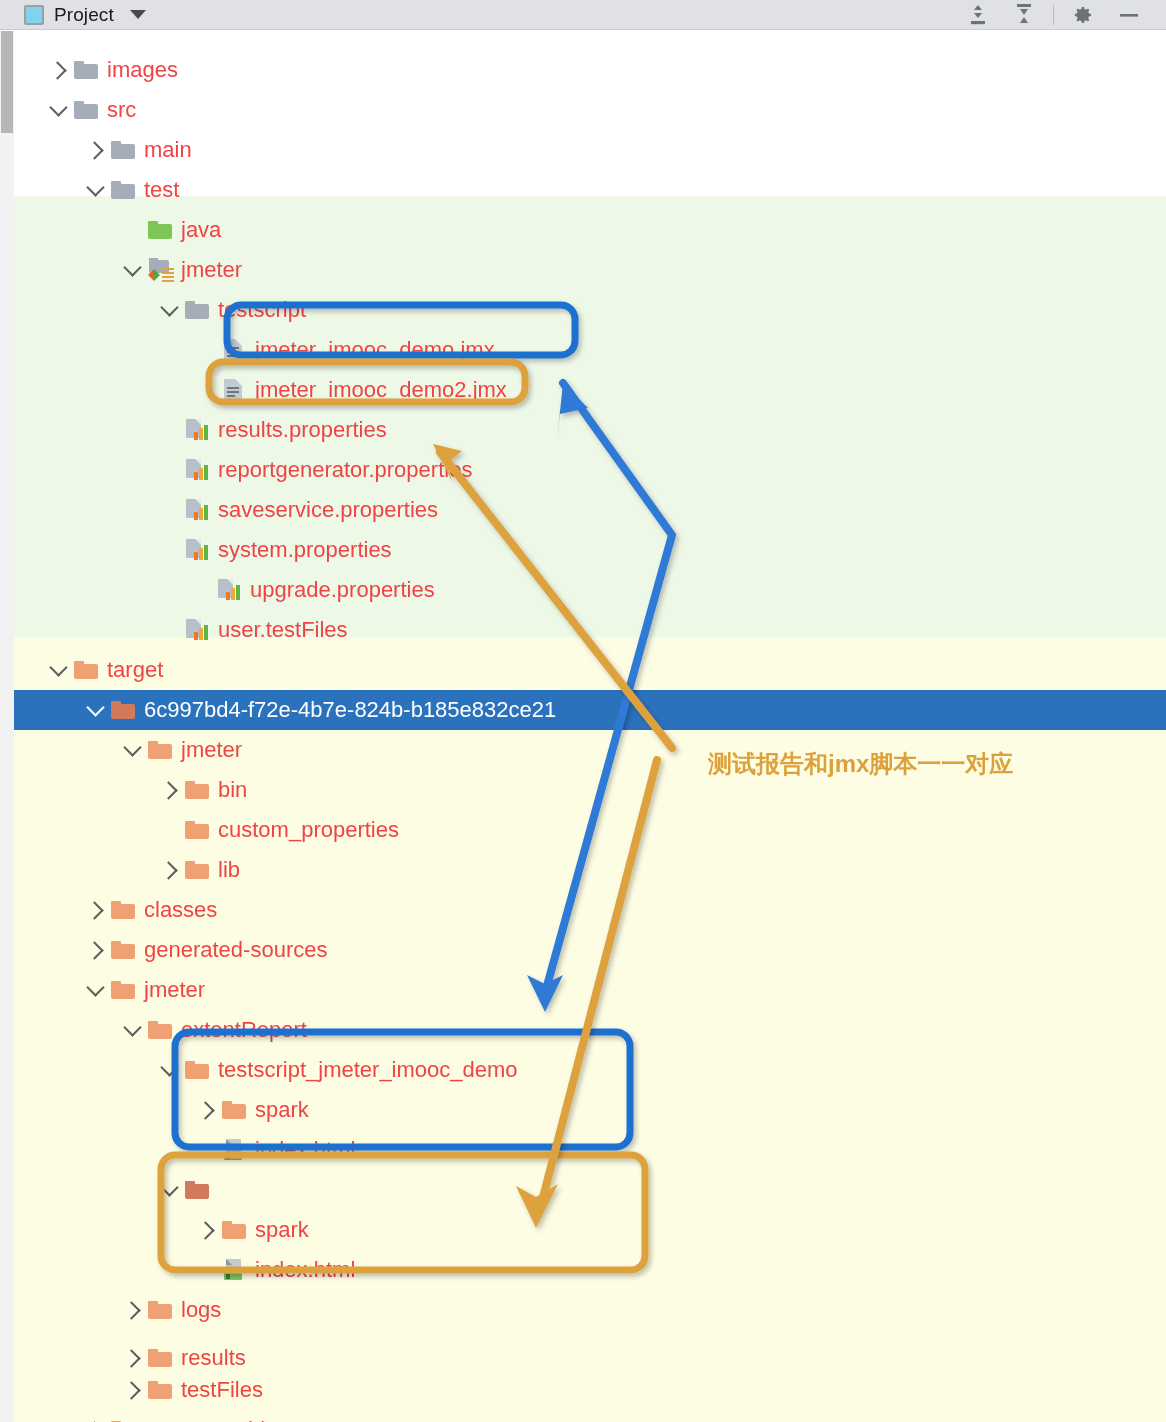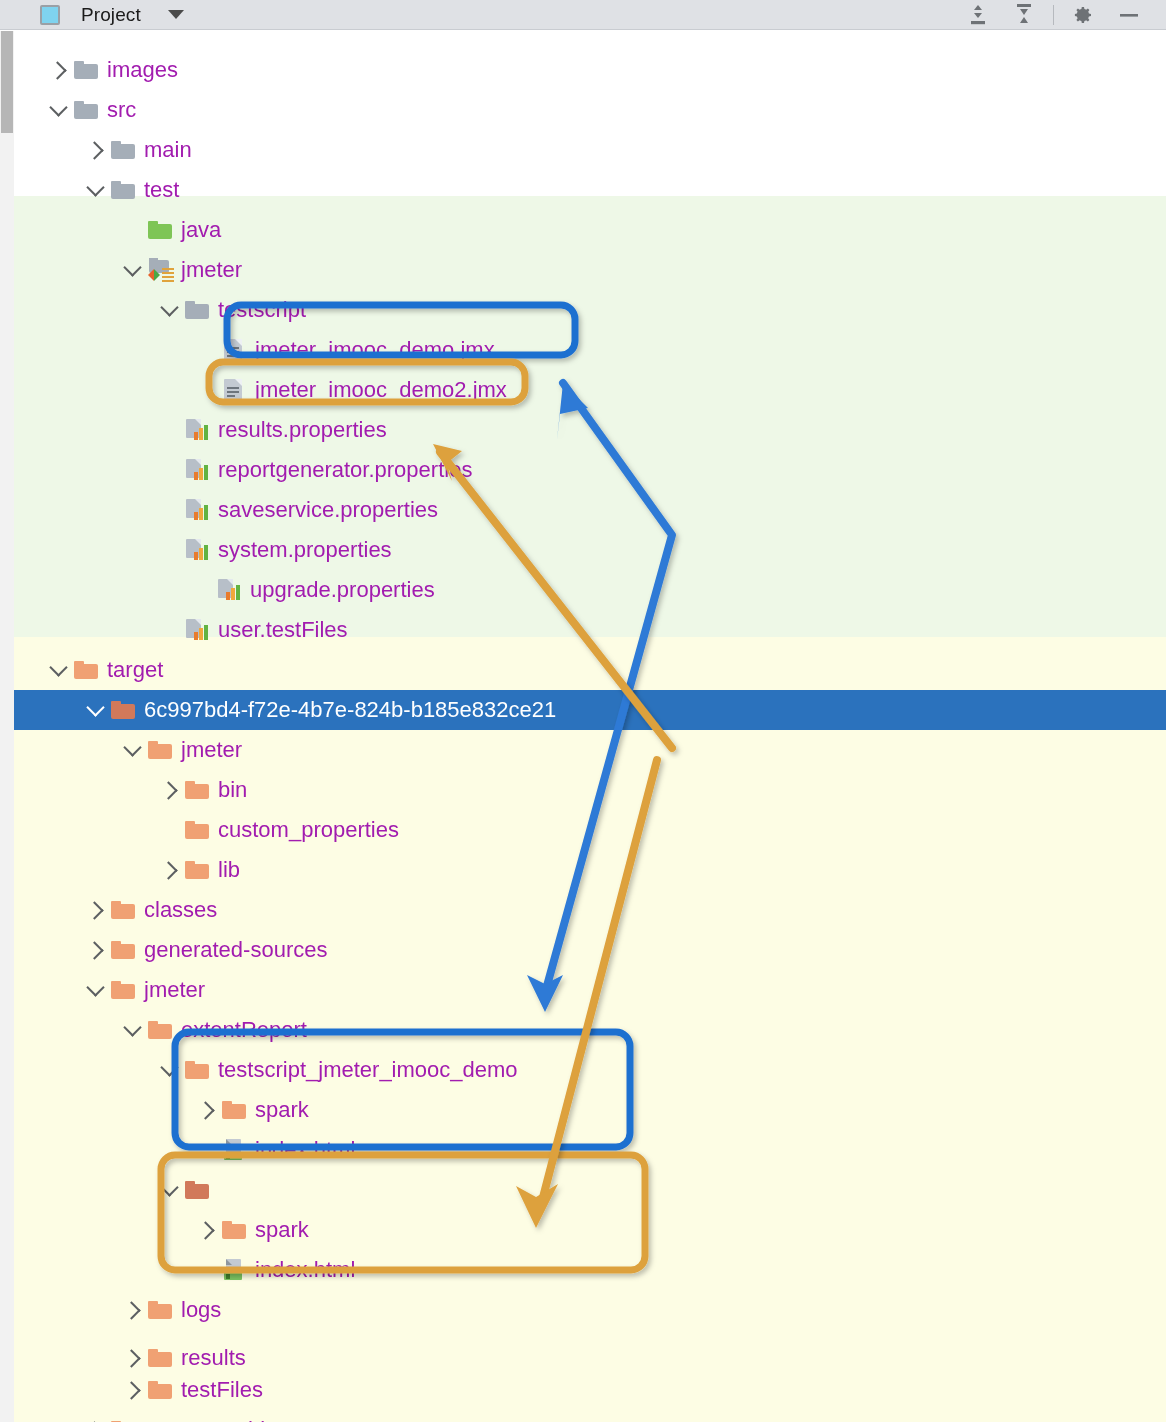--- a/index.html
+++ b/index.html
@@ -17,21 +17,21 @@
   }
 
   
   #header {
     position: absolute; left: 0; top: 0;
     width: 1166px; height: 30px;
     background: #dfe1e5;
     border-bottom: 1px solid #c9ccd1;
     display: flex; align-items: center;
   }
-  .hdr-left { display: flex; align-items: center; padding-left: 40px; gap: 21px; }
+  .hdr-left { display: flex; align-items: center; padding-left: 24px; gap: 10px; }
   .proj-square {
     width: 20px; height: 20px;
     background: #7fd3ef;
     border: 2px solid #9aa0a6;
     border-radius: 2px;
     display: inline-block;
   }
   .hdr-title {
     font-size: 19px; color: #1a1a1a; letter-spacing: .1px;
   }
@@ -62,21 +62,21 @@
   }
   .band {
     position: absolute; left: 14px; right: 0;
   }
   .band-green { background: #eef8e7; }
   .band-yellow { background: #fdfde4; }
 
   .row {
     position: absolute; left: 0; right: 0; height: 40px;
     display: flex; align-items: center;
-    font-size: 22px; color: #a21caf;
+    font-size: 22px; color: #ef4444;
     white-space: nowrap;
   }
   .row.sel {
     background: #2b72bd; color: #ffffff;
   }
   .arrow {
     width: 26px; height: 26px; position: relative; flex: 0 0 auto;
   }
   .arrow.right::before, .arrow.down::before {
     content: ""; position: absolute;
@@ -711,14 +711,15 @@
       <line x1="440" y1="452" x2="672" y2="748" stroke="#dda13c" stroke-width="8" stroke-linecap="round"></line>
       <path d="M433,444 L462,451 L447,463 L452,481 Z" fill="#dda13c"></path>
     </g>
 
     <g filter="url(#sh)">
       <line x1="657" y1="760" x2="541" y2="1205" stroke="#dda13c" stroke-width="8" stroke-linecap="round"></line>
       <path d="M536,1228 L516,1186 L536,1197 L558,1184 Z" fill="#dda13c"></path>
     </g>
   </svg>
 
+  <div class="ann-text" style="left:708px; top:748px;">测试报告和jmx脚本一一对应</div>
 
 </div>
 
 </body></html>

